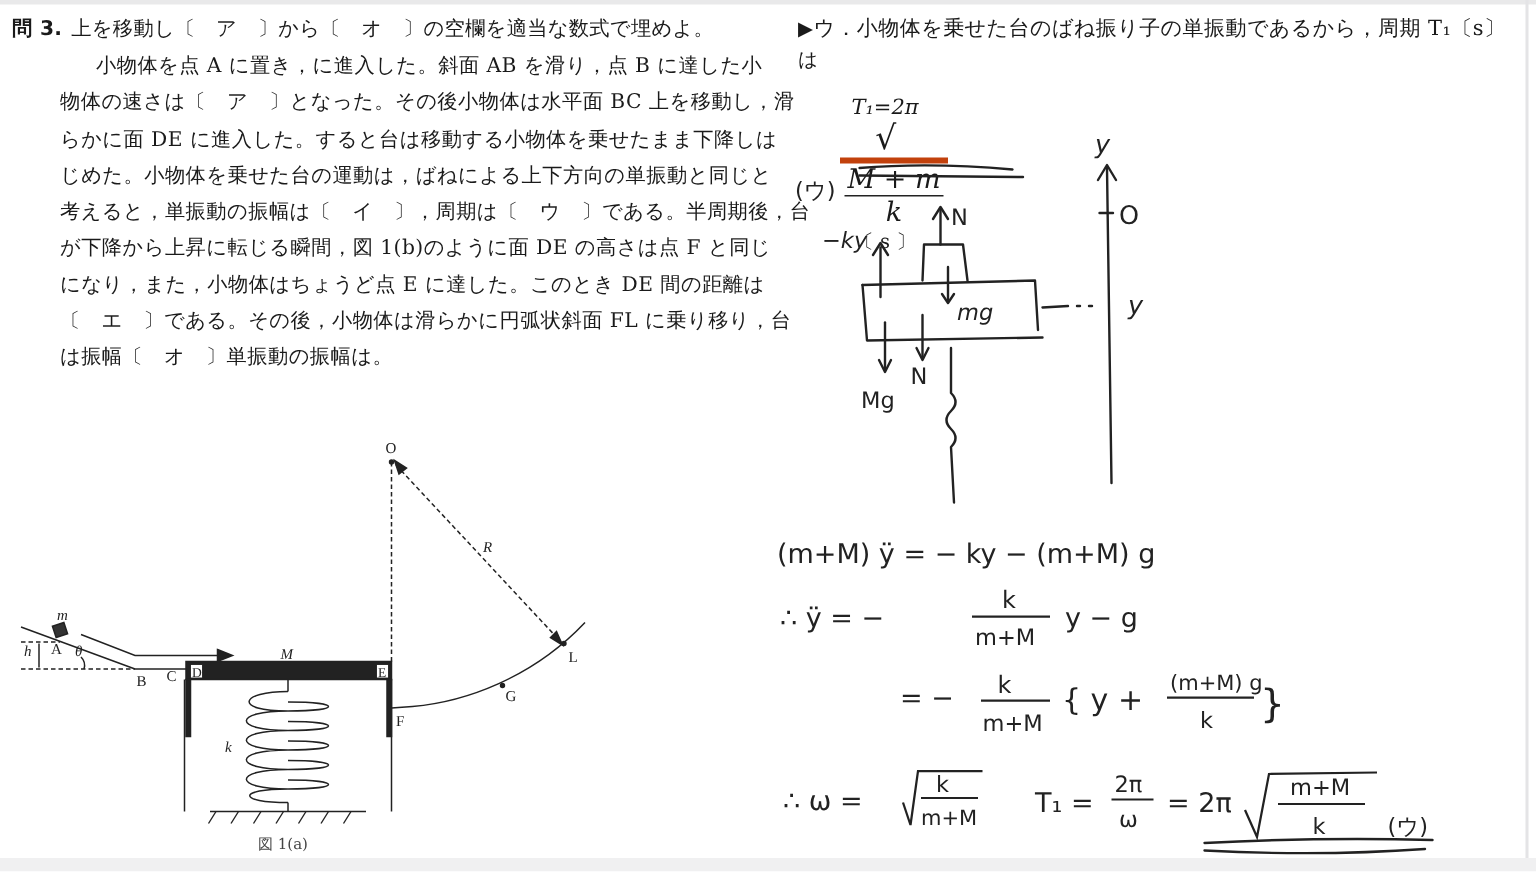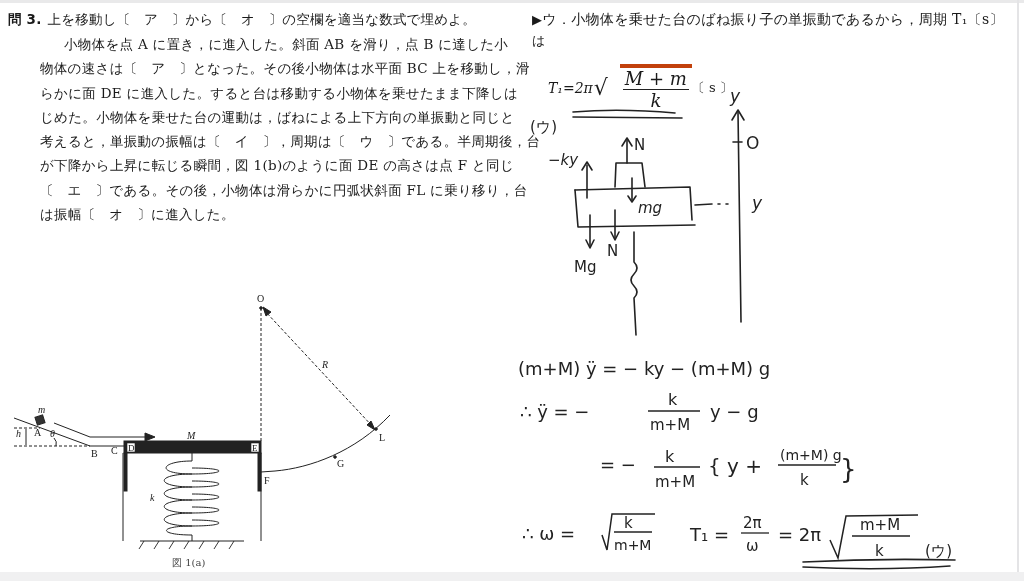--- a/index.html
+++ b/index.html
@@ -18,21 +18,21 @@
   .problem .pl.first{padding-left:24px;}
 
   .figure{position:absolute;left:0;top:290px;width:420px;height:282px;}
   .fig-caption{position:absolute;left:172px;top:556px;font-size:10px;color:#444;}
 
   
   .solution{position:absolute;left:532px;top:8px;width:500px;}
   .sol-head{font-size:14px;line-height:22px;white-space:nowrap;letter-spacing:0.3px;}
   .sol-head .tri{font-family:"DejaVu Sans",sans-serif;font-size:13px;}
   .sol-cont{font-size:13px;line-height:20px;margin-top:0;}
-  .formula{position:absolute;left:548px;top:64px;font-size:14px;font-style:italic;}
+  .formula{position:absolute;left:548px;top:64px;font-size:14px;font-style:italic;flex-direction:column;}
   .hand{position:absolute;left:510px;top:60px;width:508px;height:512px;}
   .hand text{font-family:"DejaVu Sans","Liberation Sans",sans-serif;fill:#222;}
 </style>
 </head>
 <body>
 
 <div class="top-border"></div>
 <div class="right-border"></div>
 <div class="bottom-strip"></div>
 
@@ -40,22 +40,23 @@
   <div class="qline">
     <span class="qnum">問 3.</span><span>上を移動し〔　ア　〕から〔　オ　〕の空欄を適当な数式で埋めよ。</span>
   </div>
   <div class="para" style="margin-top:2px;">
     <span class="pl first">小物体を点 A に置き，に進入した。斜面 AB を滑り，点 B に達した小</span>
     <span class="pl">物体の速さは〔　ア　〕となった。その後小物体は水平面 BC 上を移動し，滑</span>
     <span class="pl">らかに面 DE に進入した。すると台は移動する小物体を乗せたまま下降しは</span>
     <span class="pl">じめた。小物体を乗せた台の運動は，ばねによる上下方向の単振動と同じと</span>
     <span class="pl">考えると，単振動の振幅は〔　イ　〕，周期は〔　ウ　〕である。半周期後，台</span>
     <span class="pl">が下降から上昇に転じる瞬間，図 1(b)のように面 DE の高さは点 F と同じ</span>
+    <span class="pl">になり，また，小物体はちょうど点 E に達した。このとき DE 間の距離は</span>
     <span class="pl">〔　エ　〕である。その後，小物体は滑らかに円弧状斜面 FL に乗り移り，台</span>
-    <span class="pl">は振幅〔　オ　〕に進入した。</span>
+    <span class="pl">は振幅〔　オ　〕単振動の振幅は。</span>
   </div>
 </div>
 
 <svg class="figure" viewBox="0 290 420 282" width="420" height="282" style="left:0;top:290px;">
   <g stroke="#222" fill="none" stroke-width="1">
 
     <line x1="14" y1="418" x2="90" y2="446"></line>
     <line x1="90" y1="446" x2="128" y2="446"></line>
 
     <line x1="14" y1="446" x2="90" y2="446" stroke-dasharray="3,2"></line>

